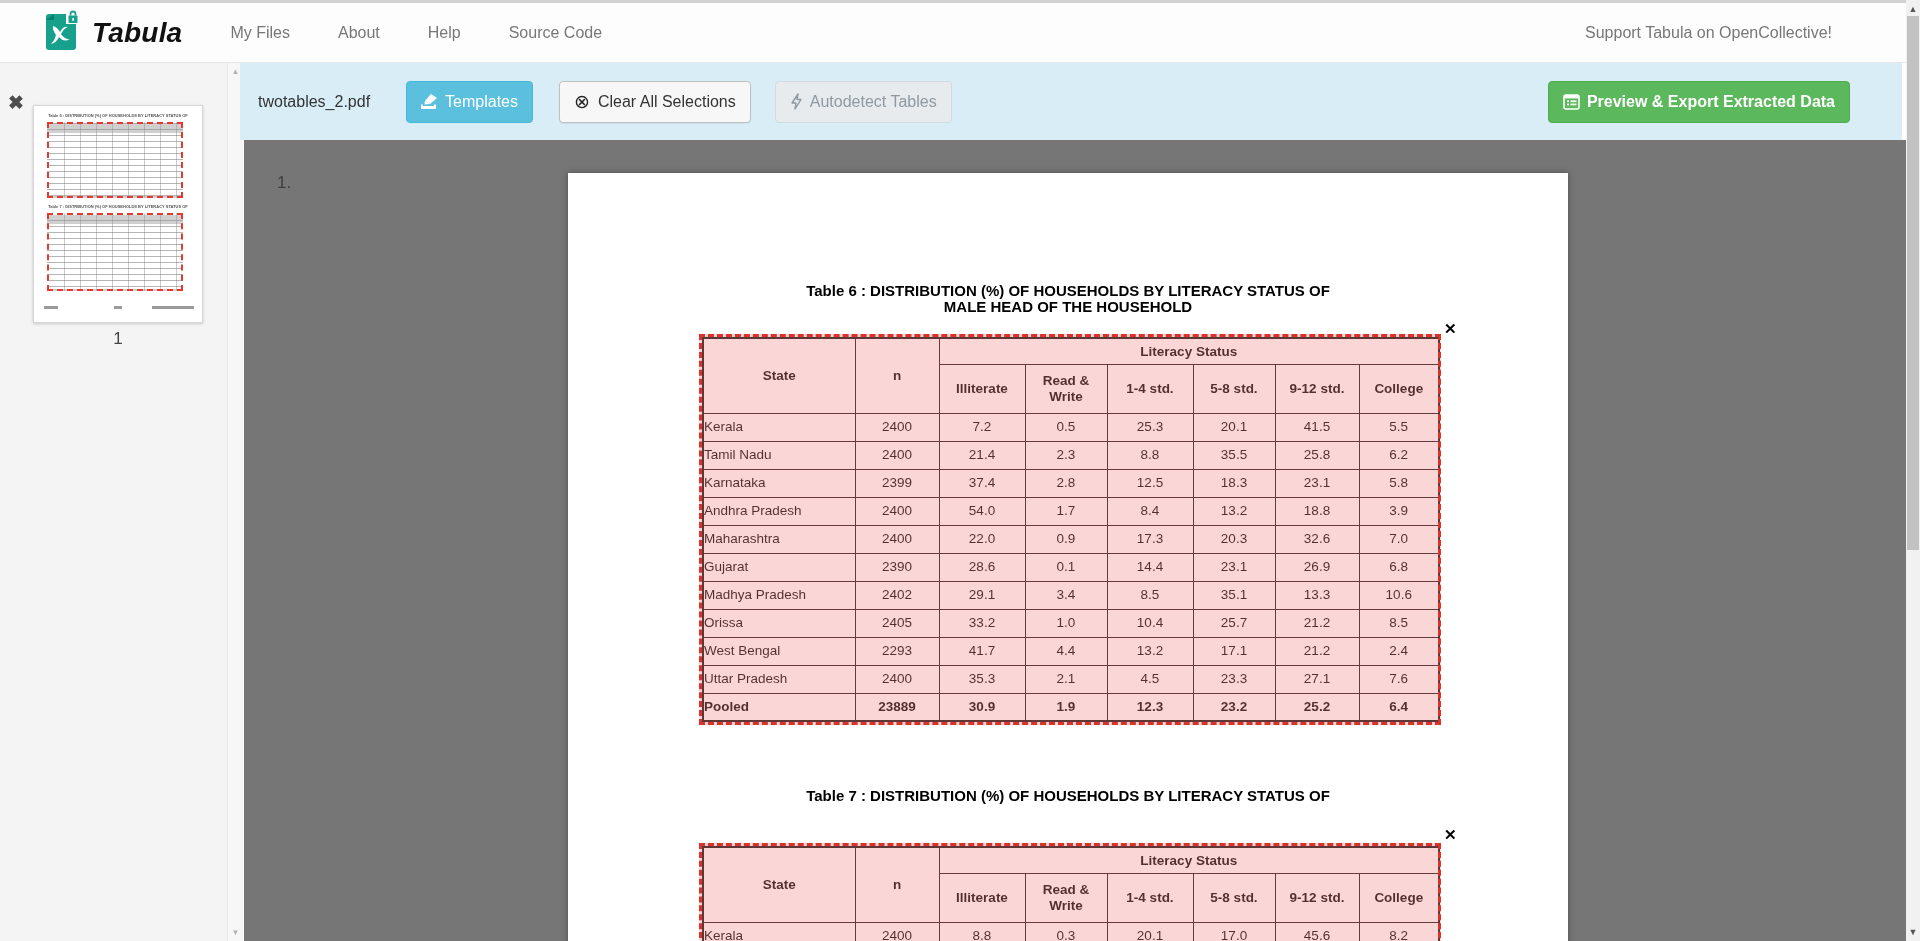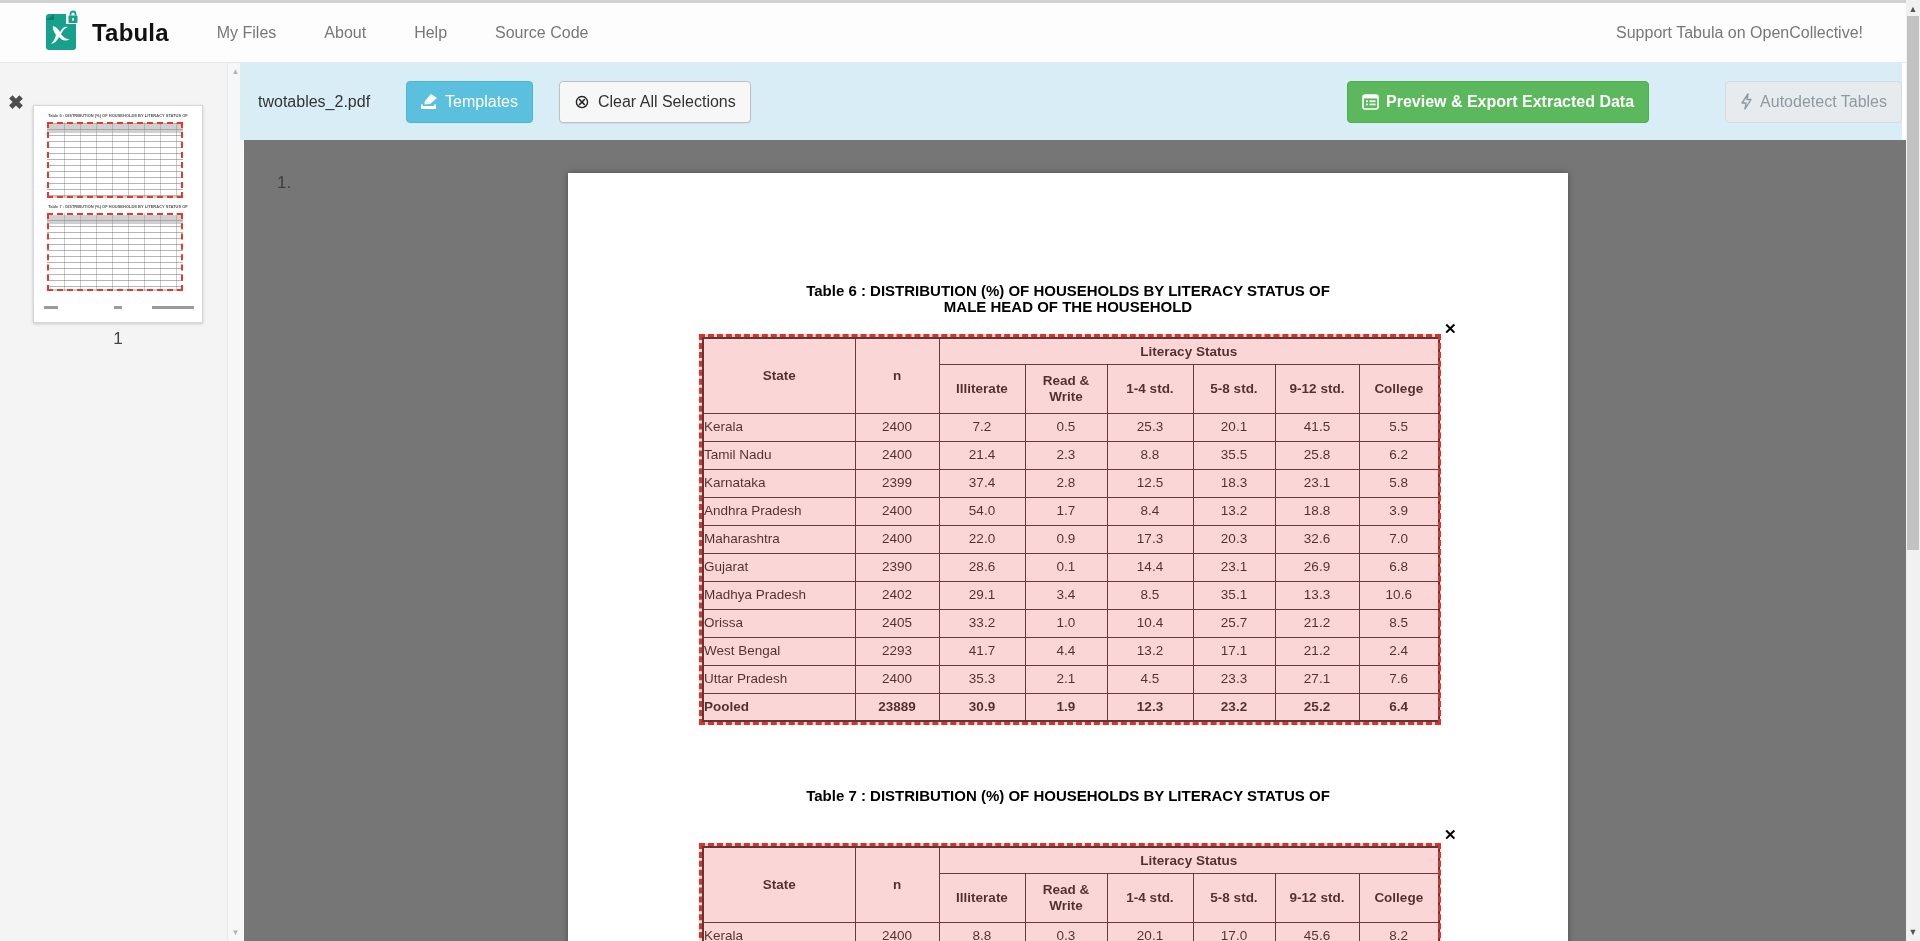--- a/index.html
+++ b/index.html
@@ -3,24 +3,24 @@
 <meta charset="utf-8">
 <style>
   * { margin:0; padding:0; box-sizing:border-box; }
   html,body { width:1920px; height:941px; overflow:hidden; font-family:"Liberation Sans",sans-serif; background:#fff; }
 
   .top-edge { position:absolute; left:0; top:0; width:1920px; height:3px; background:#d2d2d2; z-index:5; }
 
   
   .navbar { position:absolute; left:0; top:3px; width:1920px; height:60px; background:#fdfdfd; border-bottom:1px solid #e7e7e7; display:flex; align-items:center; z-index:4; }
   .brand { display:flex; align-items:center; margin-left:44px; cursor:pointer; }
-  .brand-title { font-size:24px; font-weight:bold; color:#111; margin-left:10px; letter-spacing:.2px; }
+  .brand-title { font-size:28px; font-weight:bold; color:#111; margin-left:10px; letter-spacing:.2px;font-style:italic; }
   .nav-links { display:flex; align-items:center; margin-left:24px; height:100%; }
   .nav-links .nav-item { color:#777; font-size:16px; padding:0 24px; height:100%; display:flex; align-items:center; cursor:pointer; text-decoration:none; }
-  .nav-right { margin-left:auto; margin-right:57px; color:#777; font-size:16px; cursor:pointer; }
+  .nav-right { margin-left:auto; margin-right:88px; color:#777; font-size:16px; cursor:pointer; }
 
   
   .sidebar { position:absolute; left:0; top:63px; width:227px; height:878px; background:#f4f4f4; }
   .sidebar-close { position:absolute; left:8px; top:30px; font-size:19px; font-weight:bold; color:#4d4d4d; cursor:pointer; line-height:1; }
   .thumb { position:absolute; left:33px; top:42px; width:170px; height:218px; background:#fff; border:1px solid #d6d6d6; box-shadow:0 1px 3px rgba(0,0,0,.18); cursor:pointer; }
   .thumb-title { position:absolute; left:0; width:100%; text-align:center; font-size:4px; line-height:4px; color:#555; font-weight:bold; }
   .mini-sel { position:absolute; left:13px; width:136px; border:2px dashed #e23a2e; background:
       linear-gradient(to bottom, rgba(150,150,150,.45) 0 9px, transparent 9px),
       repeating-linear-gradient(to bottom, transparent 0 5px, rgba(110,110,110,.5) 5px 6px),
       repeating-linear-gradient(to right, transparent 0 15px, rgba(140,140,140,.45) 15px 16px),
@@ -133,41 +133,41 @@
       </svg>
     </span>
     <span>Templates</span>
   </div>
 
   <div class="btn btn-clear">
     <span class="bicon">⊗</span>
     <span>Clear All Selections</span>
   </div>
 
+  <div class="btn btn-auto" aria-disabled="true">
+    <span class="bicon">
+      <svg width="13" height="17" viewBox="0 0 13 17">
+        <path d="M8 1 L2 10 H6 L5 16 L11 6.5 H7 Z" fill="none" stroke="#8f99a1" stroke-width="1.4" stroke-linejoin="round"></path>
+      </svg>
+    </span>
+    <span>Autodetect Tables</span>
+  </div>
+
   <div class="btn btn-export">
     <span class="bicon">
       <svg width="17" height="16" viewBox="0 0 17 16">
         <rect x="1" y="1" width="15" height="14" rx="2" fill="none" stroke="#fff" stroke-width="1.6"></rect>
         <rect x="1" y="1" width="15" height="3.4" fill="#fff"></rect>
         <rect x="4" y="6.4" width="2" height="1.7" fill="#fff"></rect>
         <rect x="7.5" y="6.4" width="6" height="1.7" fill="#fff"></rect>
         <rect x="4" y="9.6" width="2" height="1.7" fill="#fff"></rect>
         <rect x="7.5" y="9.6" width="6" height="1.7" fill="#fff"></rect>
       </svg>
     </span>
     <span>Preview &amp; Export Extracted Data</span>
-  </div>
-
-  <div class="btn btn-auto" aria-disabled="true">
-    <span class="bicon">
-      <svg width="13" height="17" viewBox="0 0 13 17">
-        <path d="M8 1 L2 10 H6 L5 16 L11 6.5 H7 Z" fill="none" stroke="#8f99a1" stroke-width="1.4" stroke-linejoin="round"></path>
-      </svg>
-    </span>
-    <span>Autodetect Tables</span>
   </div>
 </div>
 
 <div class="viewport">
   <div class="page-label">1.</div>
 
   <div class="pdf-page">
 
     <div class="tbl-title" style="top:110px">Table 6 : DISTRIBUTION (%) OF HOUSEHOLDS BY LITERACY STATUS OF</div>
     <div class="tbl-title" style="top:126px">MALE HEAD OF THE HOUSEHOLD</div>

